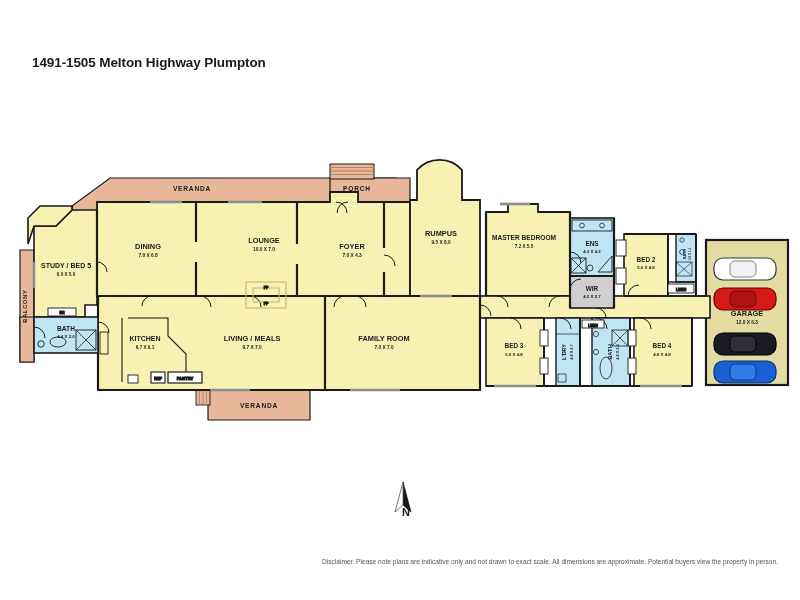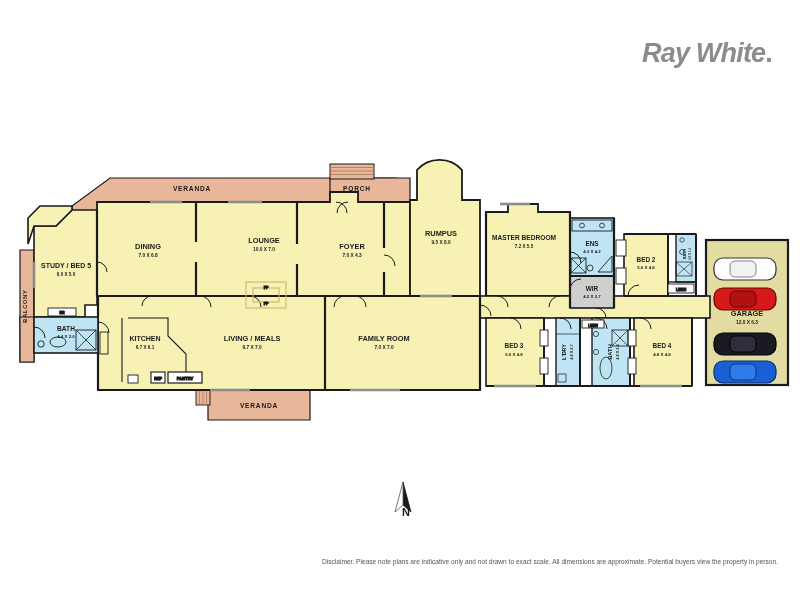--- a/index.html
+++ b/index.html
@@ -62,24 +62,22 @@
     font-weight: bold;
     fill: #1a1a1a;
     text-anchor: middle;
   }
 </style>
 </head>
 <body>
 
 <div id="page">
 
-
-  <div id="brand">
-    <span>Ray White</span><span class="dot">.</span>
-  </div>
+  <div id="title">1491-1505 Melton Highway Plumpton</div>
+
 
   <svg id="plan-svg" width="800" height="600" viewBox="0 0 800 600">
 
     <g>
 
       <path d="M110,178 L396,178 L396,202 L110,202 L72,236 L72,206 Z" fill="#e8b79a" stroke="#1a1a1a" stroke-width="1.2"></path>
 
       <path d="M330,178 L410,178 L410,202 L330,202 Z" fill="#e8b79a" stroke="#1a1a1a" stroke-width="1.2"></path>
 
       <g>

